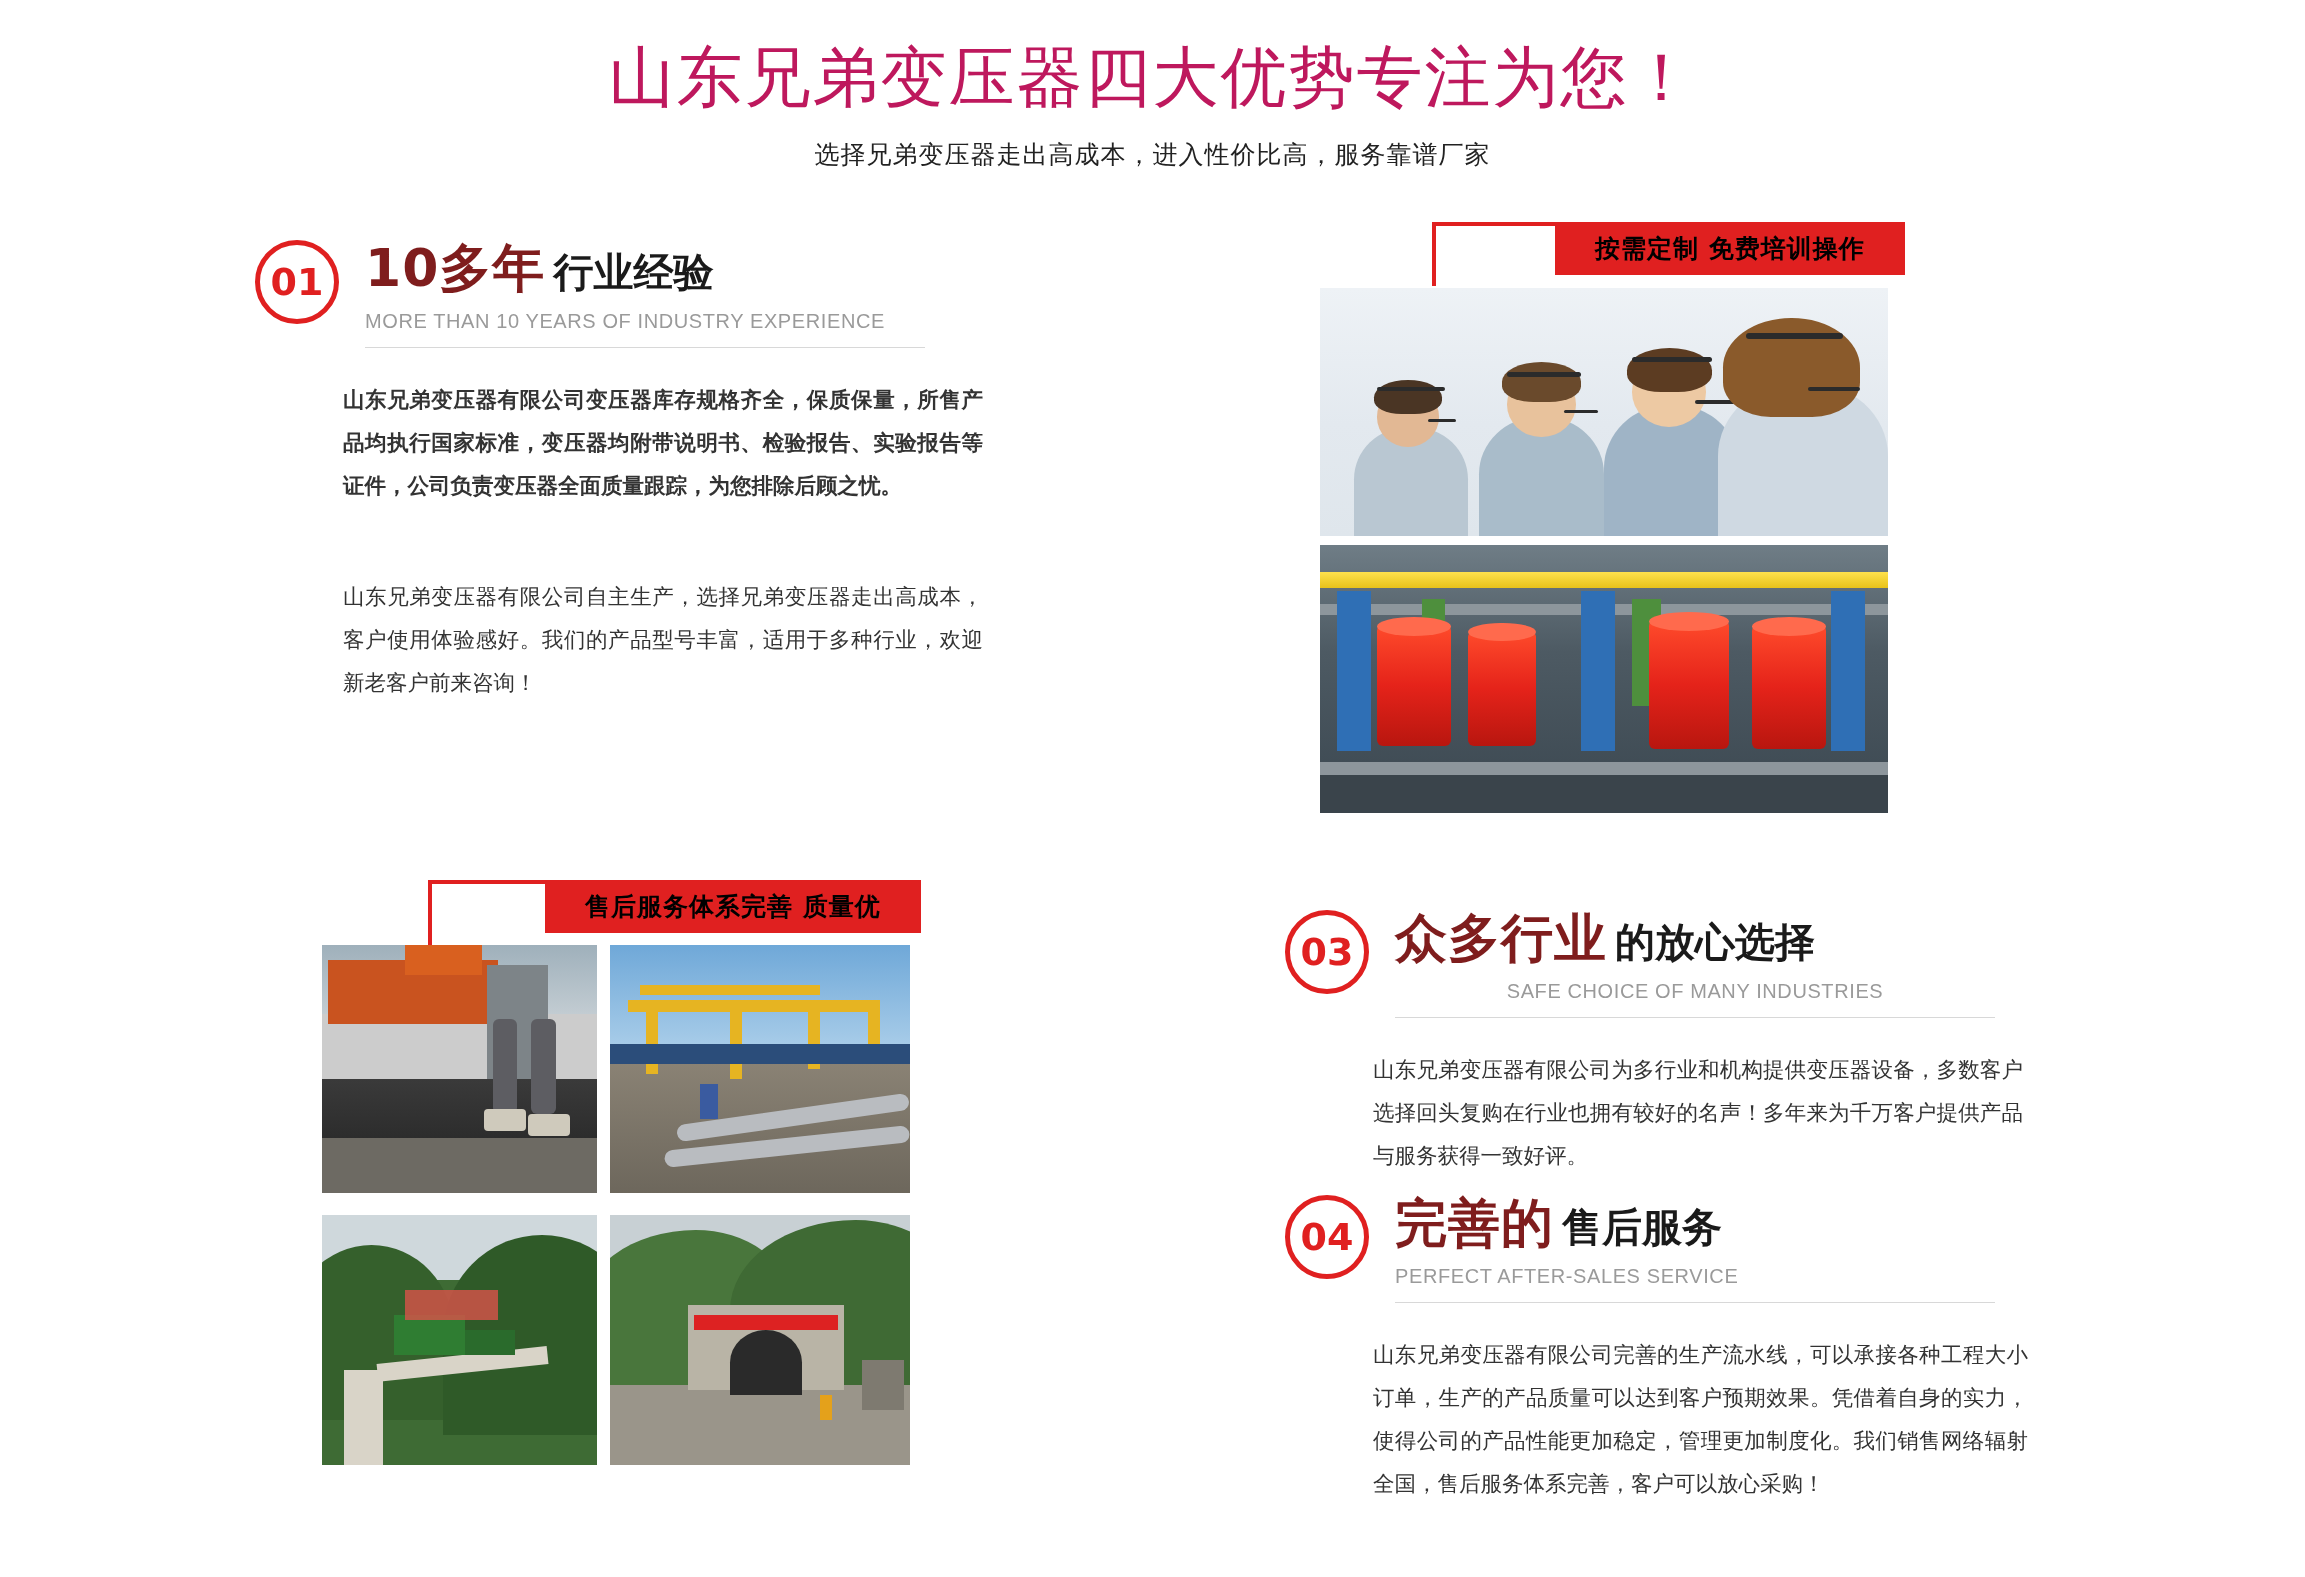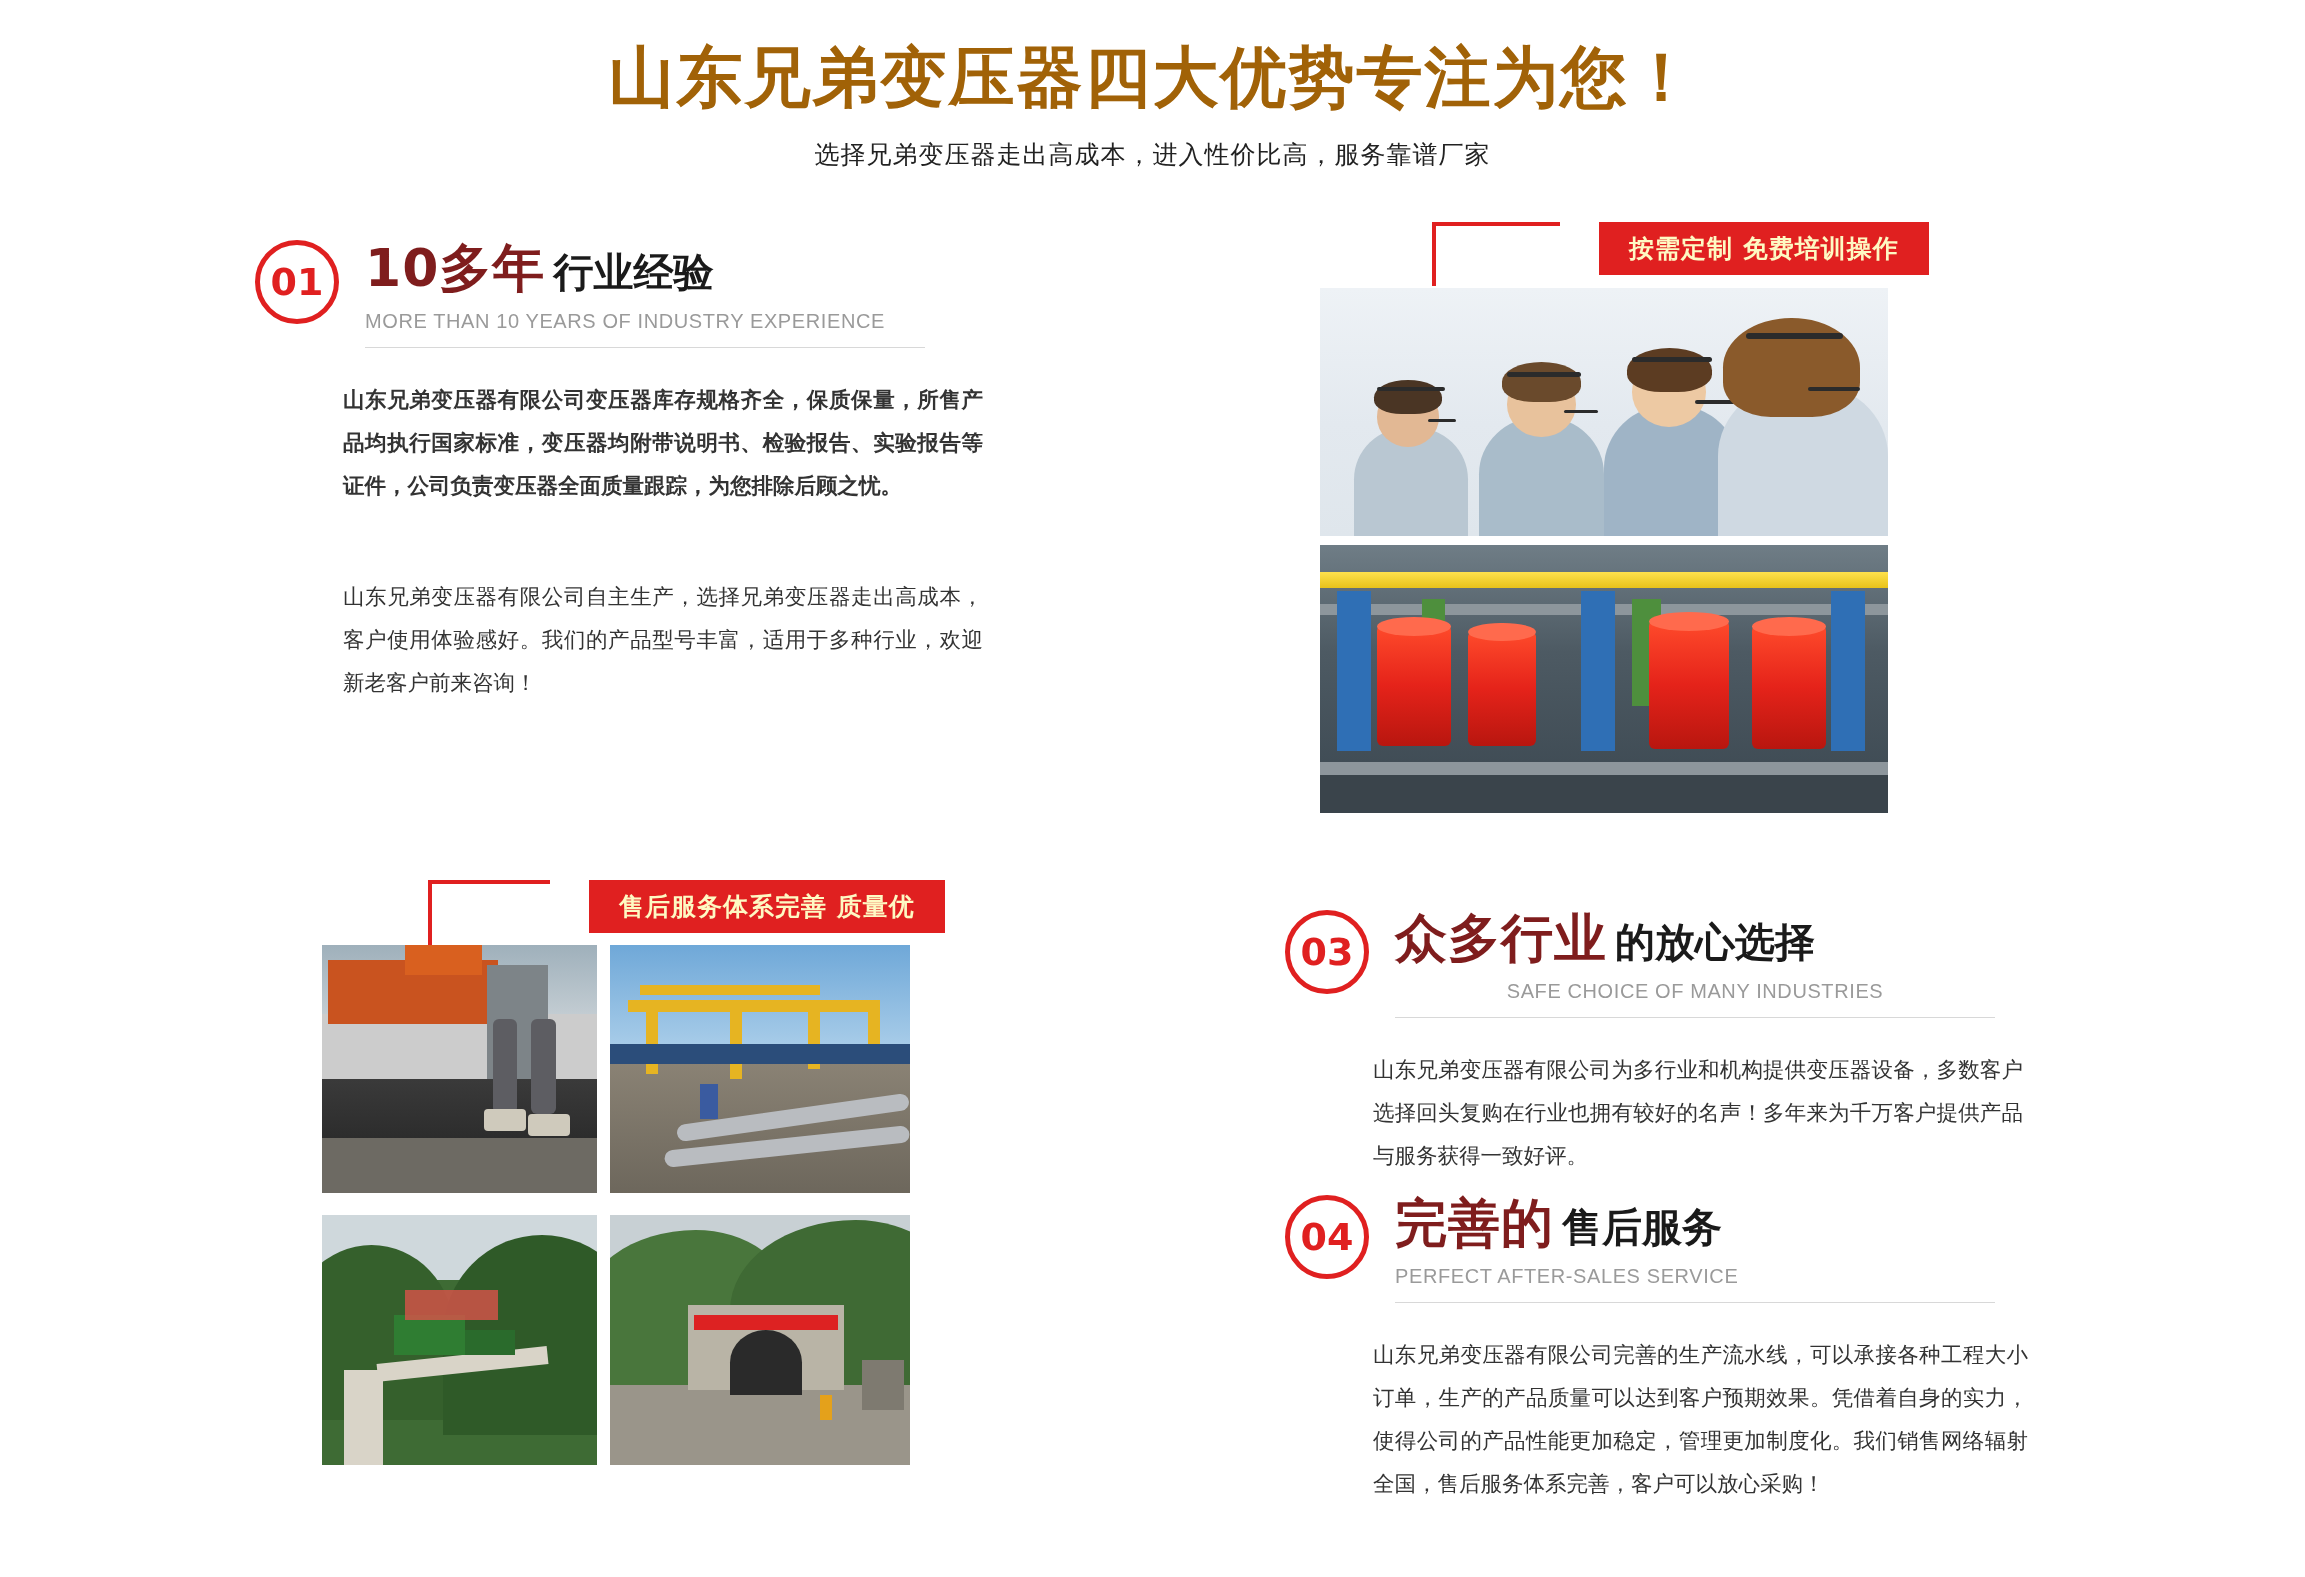--- a/index.html
+++ b/index.html
@@ -8,21 +8,21 @@
     background:#ffffff;
     font-family:"DejaVu Sans","Liberation Sans",sans-serif;
     position:relative;
     overflow:hidden;
   }
   .page{position:relative;width:2305px;height:1577px;}
 
   
   .header{position:absolute;left:0;top:40px;width:2305px;text-align:center;}
   .main-title{
-    font-size:66px;font-weight:bold;color:#a16207;letter-spacing:2px;
+    font-size:66px;font-weight:normal;color:#be185d;letter-spacing:2px;
     font-family:"DejaVu Sans","Liberation Sans",sans-serif;
     line-height:1.15;
   }
   .sub-title{
     margin-top:22px;font-size:25px;color:#222;letter-spacing:1px;
   }
 
   
   .feature{position:absolute;}
   .feat-head{display:flex;align-items:flex-start;}
@@ -50,22 +50,22 @@
   }
   .rule{height:1px;background:#d8d8d8;width:100%;}
   .para{
     margin-top:30px;font-size:21.5px;color:#333;line-height:2.0;
     text-align:justify;
   }
 
   
   .ribbon{
     position:absolute;
-    background:#e02020;color:#fef9c3;font-size:25px;font-weight:bold;
-    padding:10px 30px;letter-spacing:1px;white-space:nowrap;margin-left:44px;
+    background:#e02020;color:#000000;font-size:25px;font-weight:bold;
+    padding:10px 40px;letter-spacing:1px;white-space:nowrap;
   }
   .lead{position:absolute;border-left:4px solid #e02020;border-top:4px solid #e02020;}
 
   
   .photo{position:absolute;overflow:hidden;background:#ccc;}
   .photo .inner{position:absolute;inset:0;}
 
   
   .cc-bg{background:linear-gradient(180deg,#eef2f6 0%,#e3e9ef 55%,#dfe6ec 100%);}
   .cc-person{position:absolute;bottom:0;border-radius:48% 48% 0 0;}

